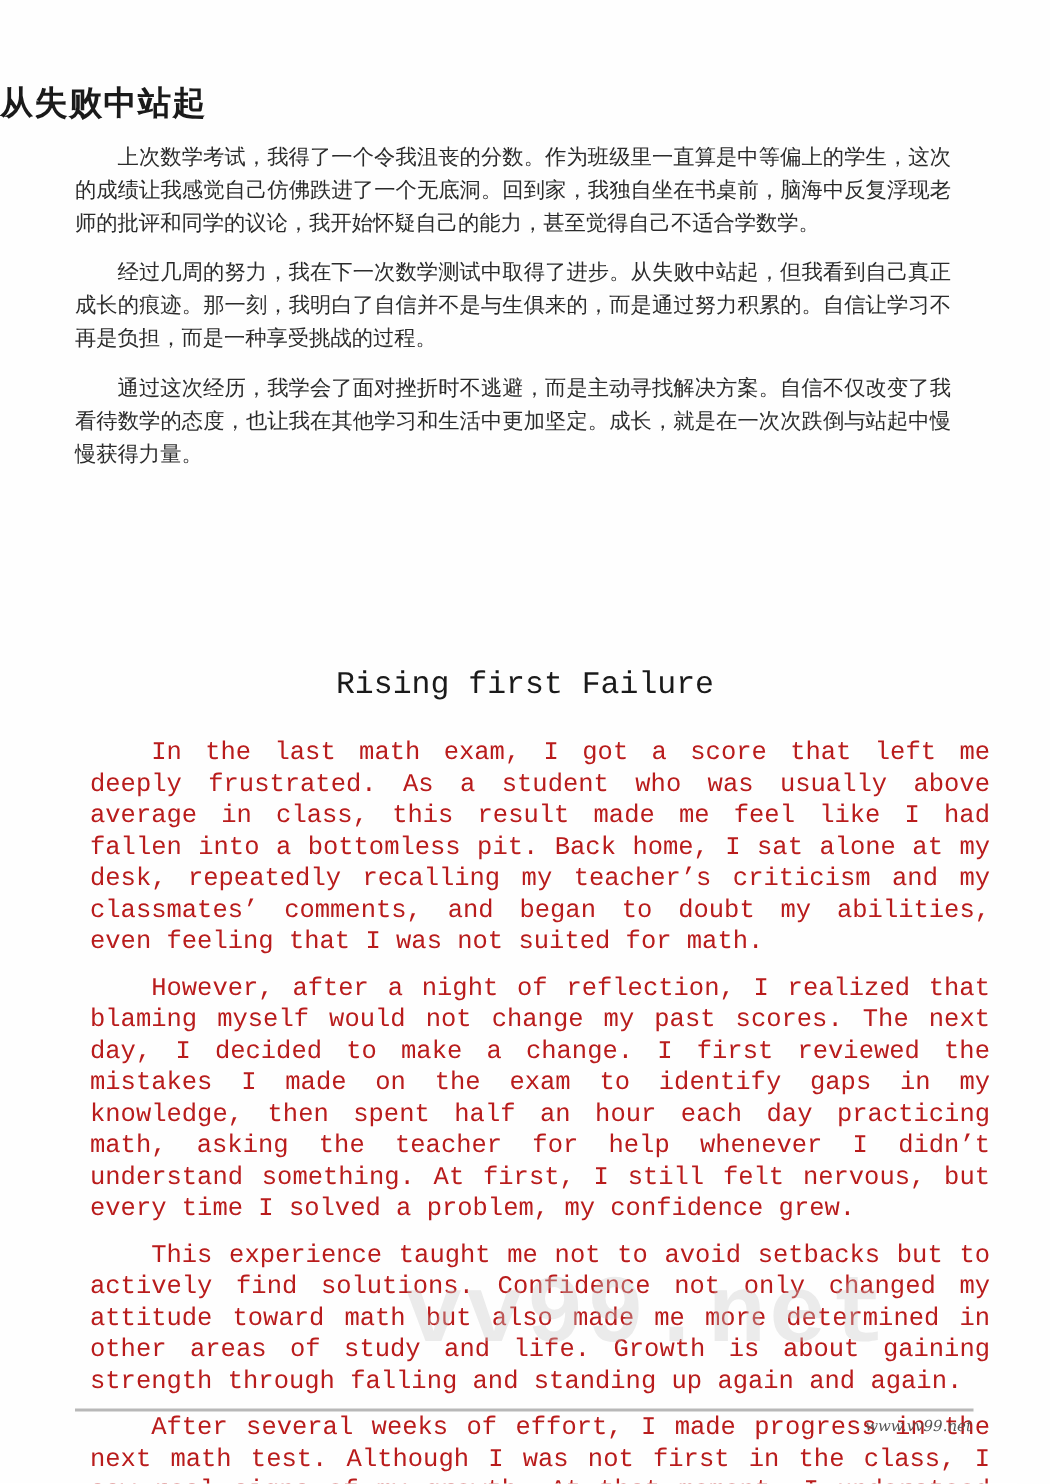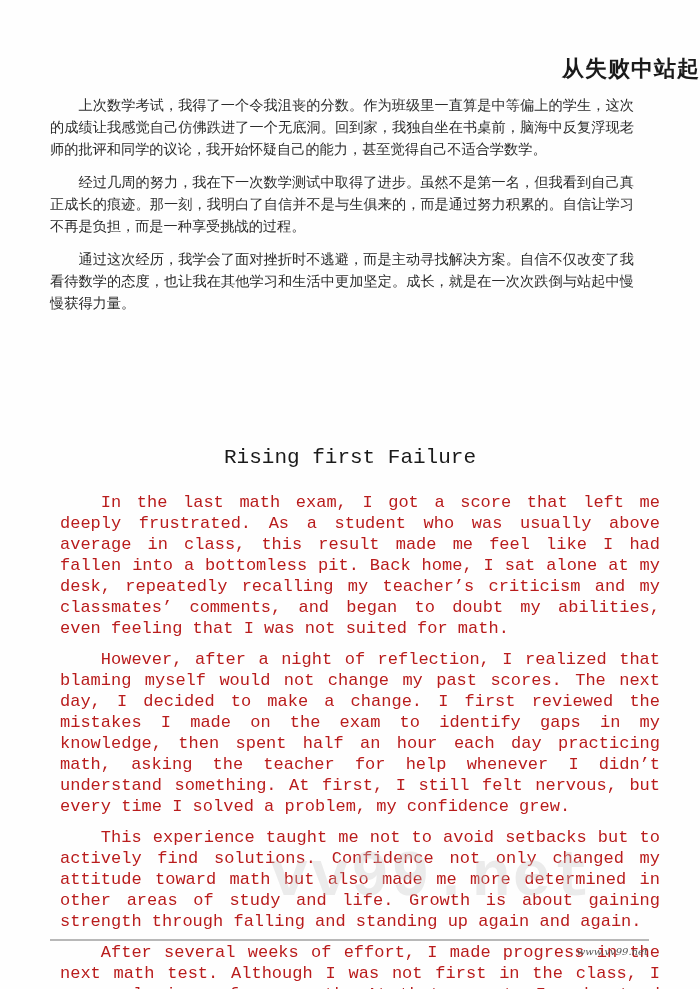--- a/index.html
+++ b/index.html
@@ -1,19 +1,19 @@
 <!DOCTYPE html>
 <html><head>
 <meta charset="utf-8">
 <style>
   html, body { margin: 0; padding: 0; background: #ffffff; }
   body { width: 700px; height: 989px; position: relative; overflow: hidden; }
   .page { position: absolute; left: 0; top: 0; width: 700px; height: 989px; background: #fefefe; }
   .title-zh {
-    position: absolute; left: 0; top: 54px; width: 700px; text-align: right;
+    position: absolute; left: 0; top: 54px; width: 700px; text-align: left;
     font-family: "DejaVu Sans", sans-serif; font-size: 22px; font-weight: bold; color: #1a1a1a;
     letter-spacing: 1px;
   }
   .zh-body {
     position: absolute; left: 50px; top: 94px; width: 600px;
     font-family: "DejaVu Serif", serif; font-size: 14.2px; line-height: 22px; color: #2b2b2b;
     text-align: justify;
   }
   .zh-body p { margin: 0 16px 11px 0; }
   .indent { text-indent: 2em; }
@@ -41,21 +41,21 @@
 </style>
 </head>
 <body>
 
 <div class="page">
 
   <div class="title-zh">从失败中站起</div>
 
   <div class="zh-body">
     <p class="indent">上次数学考试，我得了一个令我沮丧的分数。作为班级里一直算是中等偏上的学生，这次的成绩让我感觉自己仿佛跌进了一个无底洞。回到家，我独自坐在书桌前，脑海中反复浮现老师的批评和同学的议论，我开始怀疑自己的能力，甚至觉得自己不适合学数学。</p>
-    <p class="indent">经过几周的努力，我在下一次数学测试中取得了进步。虽然不是第一名，但我看到自己真正成长的痕迹。那一刻，我明白了自信并不是与生俱来的，而是通过努力积累的。自信让学习不再是负担，而是一种享受挑战的过程。</p>
+    <p class="indent">经过几周的努力，我在下一次数学测试中取得了进步。从失败中站起，但我看到自己真正成长的痕迹。那一刻，我明白了自信并不是与生俱来的，而是通过努力积累的。自信让学习不再是负担，而是一种享受挑战的过程。</p>
     <p class="indent">通过这次经历，我学会了面对挫折时不逃避，而是主动寻找解决方案。自信不仅改变了我看待数学的态度，也让我在其他学习和生活中更加坚定。成长，就是在一次次跌倒与站起中慢慢获得力量。</p>
   </div>
 
   <div class="title-en">Rising first Failure</div>
 
   <div class="en-body">
     <p class="indent">In the last math exam, I got a score that left me deeply frustrated. As a student who was usually above average in class, this result made me feel like I had fallen into a bottomless pit. Back home, I sat alone at my desk, repeatedly recalling my teacher’s criticism and my classmates’ comments, and began to doubt my abilities, even feeling that I was not suited for math.</p>
     <p class="indent">However, after a night of reflection, I realized that blaming myself would not change my past scores. The next day, I decided to make a change. I first reviewed the mistakes I made on the exam to identify gaps in my knowledge, then spent half an hour each day practicing math, asking the teacher for help whenever I didn’t understand something. At first, I still felt nervous, but every time I solved a problem, my confidence grew.</p>
     <p class="indent">This experience taught me not to avoid setbacks but to actively find solutions. Confidence not only changed my attitude toward math but also made me more determined in other areas of study and life. Growth is about gaining strength through falling and standing up again and again.</p>
     <p class="indent">After several weeks of effort, I made progress in the next math test. Although I was not first in the class, I saw real signs of my growth. At that moment, I understood that confidence is not innate but accumulated through effort. Confidence made learning no longer a burden but an enjoyable challenge.</p>

